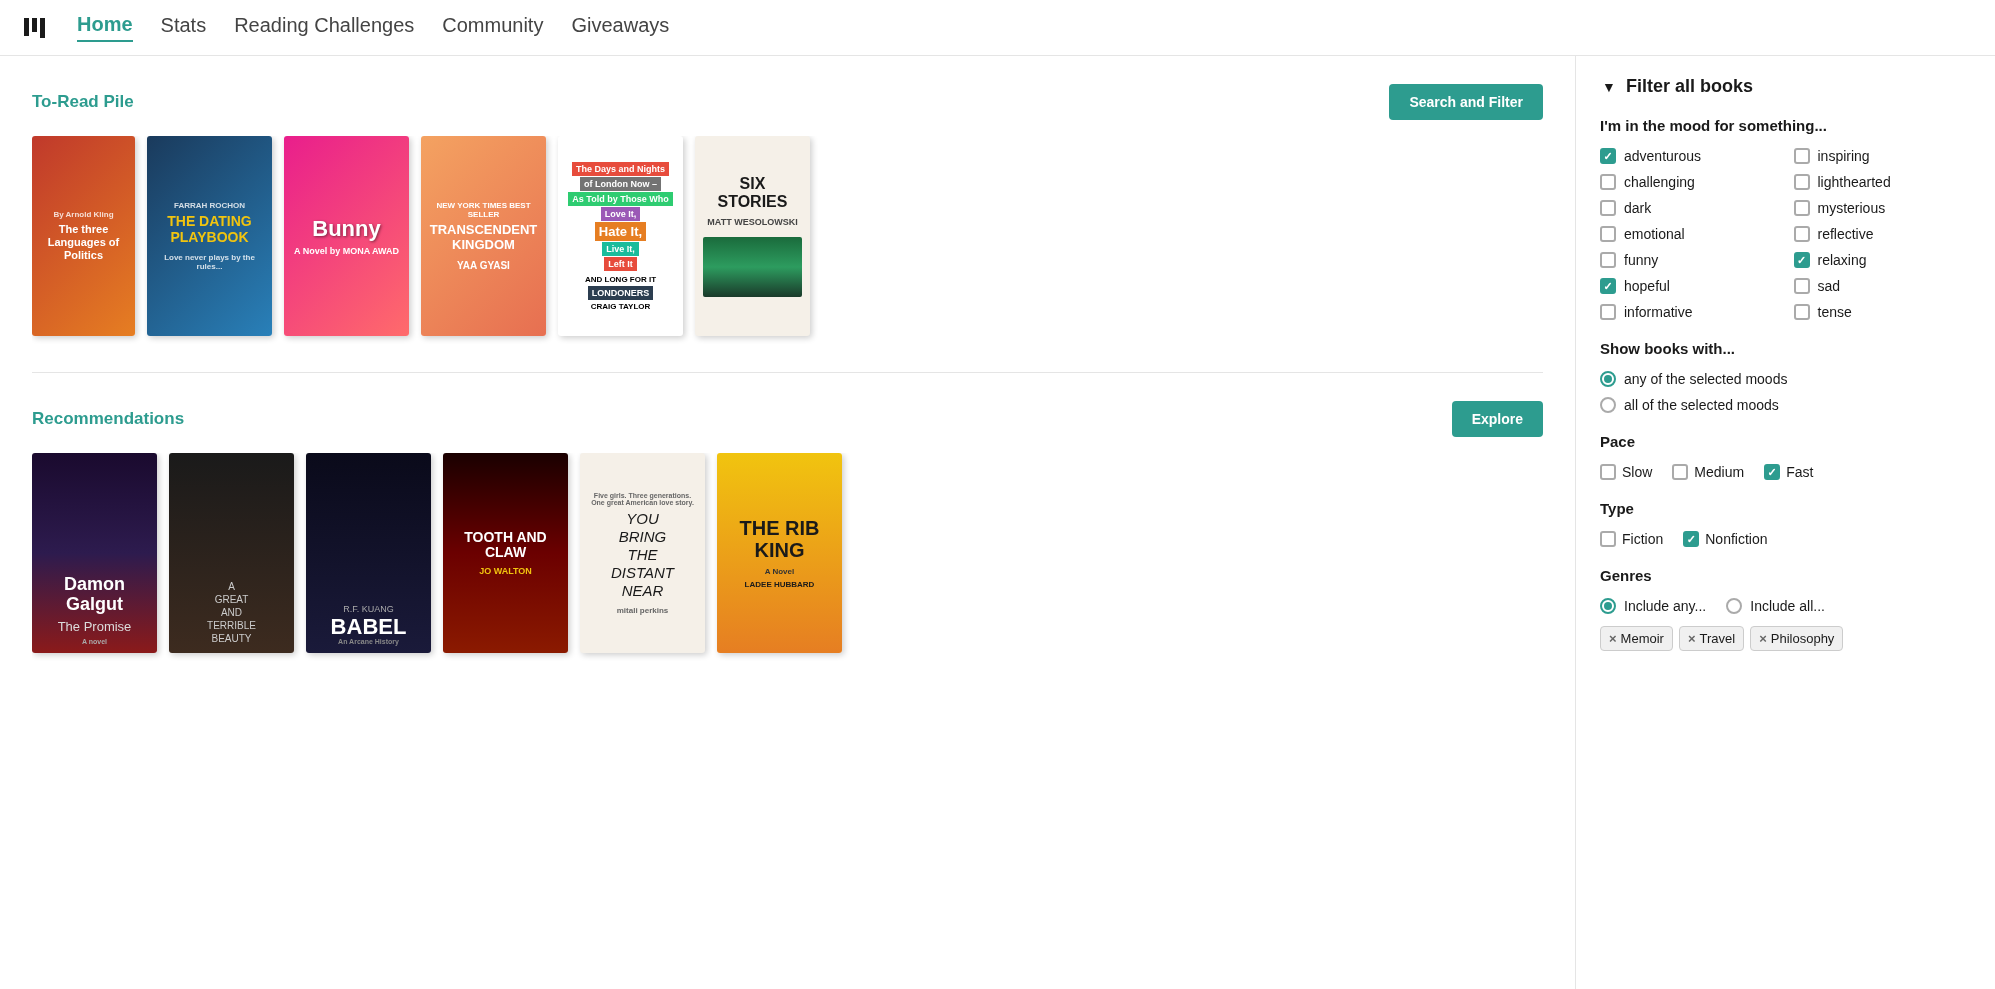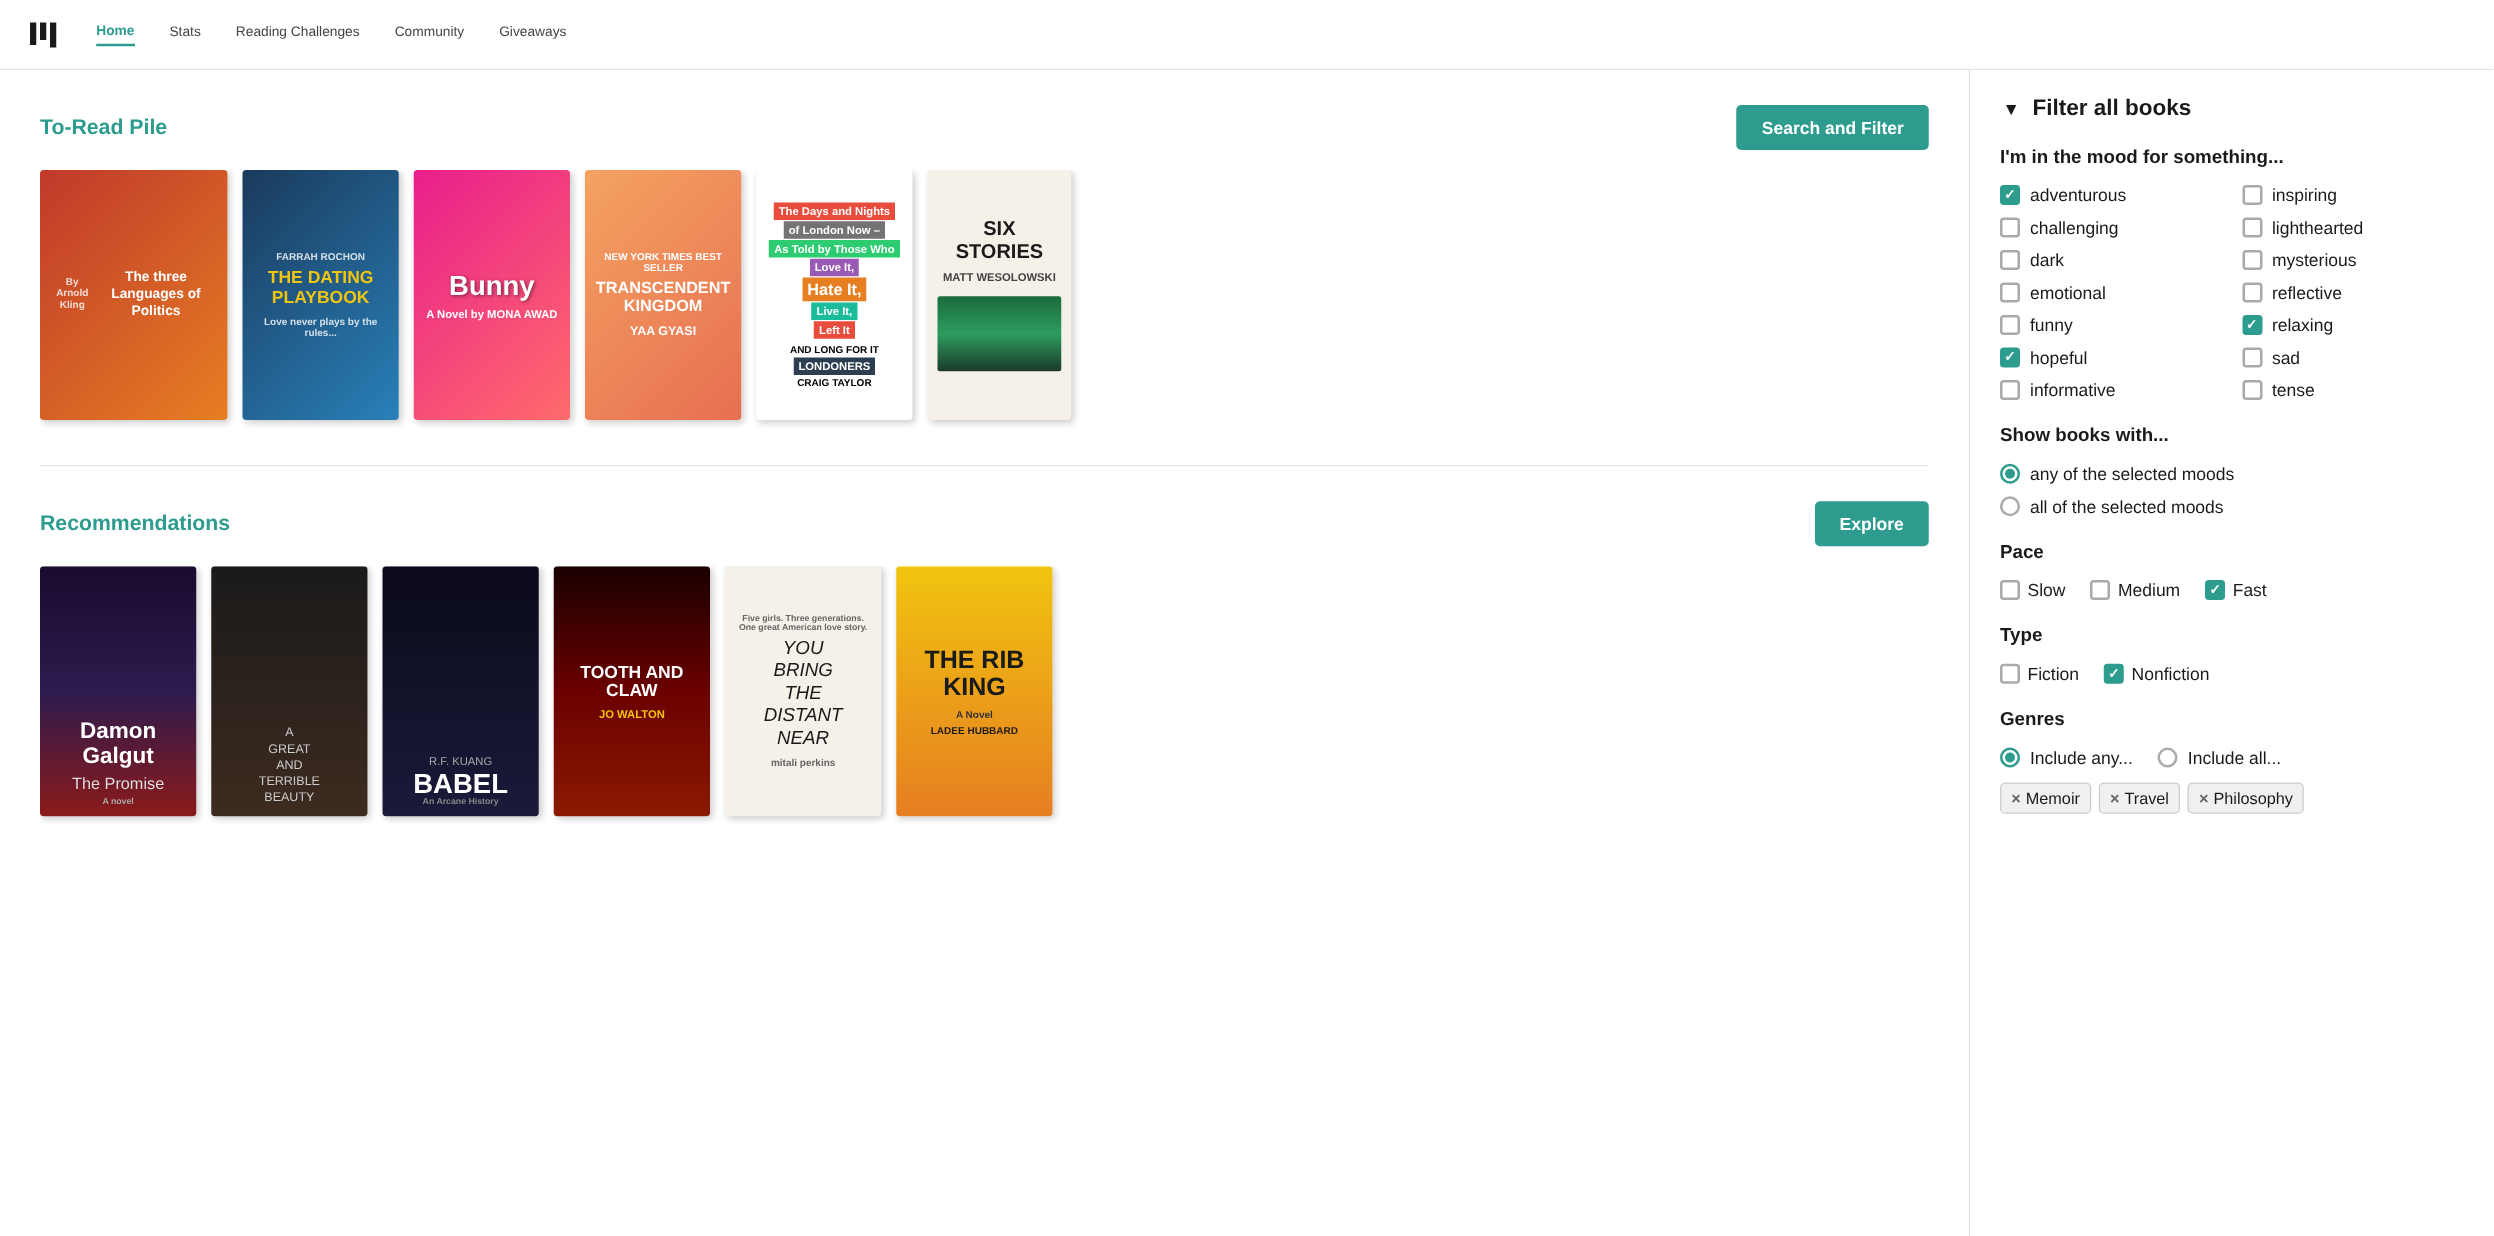--- a/index.html
+++ b/index.html
@@ -12,21 +12,21 @@
       border-bottom: 1px solid #e5e5e5;
     }
     .nav-logo { display: flex; align-items: center; gap: 4px; }
     .nav-logo-bars { display: flex; gap: 3px; }
     .nav-logo-bar { width: 5px; background: #1a1a1a; }
     .nav-logo-bar:nth-child(1) { height: 18px; }
     .nav-logo-bar:nth-child(2) { height: 14px; }
     .nav-logo-bar:nth-child(3) { height: 20px; }
     .nav-links { display: flex; gap: 28px; align-items: center; }
     .nav-link {
-      font-size: 11px; color: #444; text-decoration: none; cursor: pointer;
+      font-size: 20px; color: #444; text-decoration: none; cursor: pointer;
       padding-bottom: 4px;
     }
     .nav-link.active {
       color: #2d9c8f; font-weight: 600;
       border-bottom: 2px solid #2d9c8f;
     }
 
     
     .main-layout {
       display: flex; flex: 1;
@@ -206,21 +206,21 @@
 
   <div class="content-area">
 
     <div class="section-header">
       <h2 class="section-title">To-Read Pile</h2>
       <button class="btn-primary">Search and Filter</button>
     </div>
 
     <div class="book-shelf">
 
-      <div class="book-cover book-placeholder book-orange" style="width:150px;height:200px;flex-direction:row;font-size:9px;padding:8px;align-items:center;">
+      <div class="book-cover book-placeholder book-orange" style="width:103px;height:200px;flex-direction:column;font-size:9px;padding:8px;align-items:center;">
         <div style="font-size:8px;opacity:0.8;margin-bottom:4px;">By Arnold Kling</div>
         <div style="font-size:11px;font-weight:700;line-height:1.2;">The three Languages of Politics</div>
       </div>
 
       <div class="book-cover book-placeholder book-blue-dark" style="width:125px;height:200px;flex-direction:column;font-size:10px;padding:8px;">
         <div style="font-size:8px;opacity:0.8;margin-bottom:4px;">FARRAH ROCHON</div>
         <div style="font-size:14px;font-weight:900;color:#f1c40f;line-height:1.1;">THE DATING PLAYBOOK</div>
         <div style="font-size:8px;margin-top:8px;opacity:0.8;">Love never plays by the rules...</div>
       </div>
 

